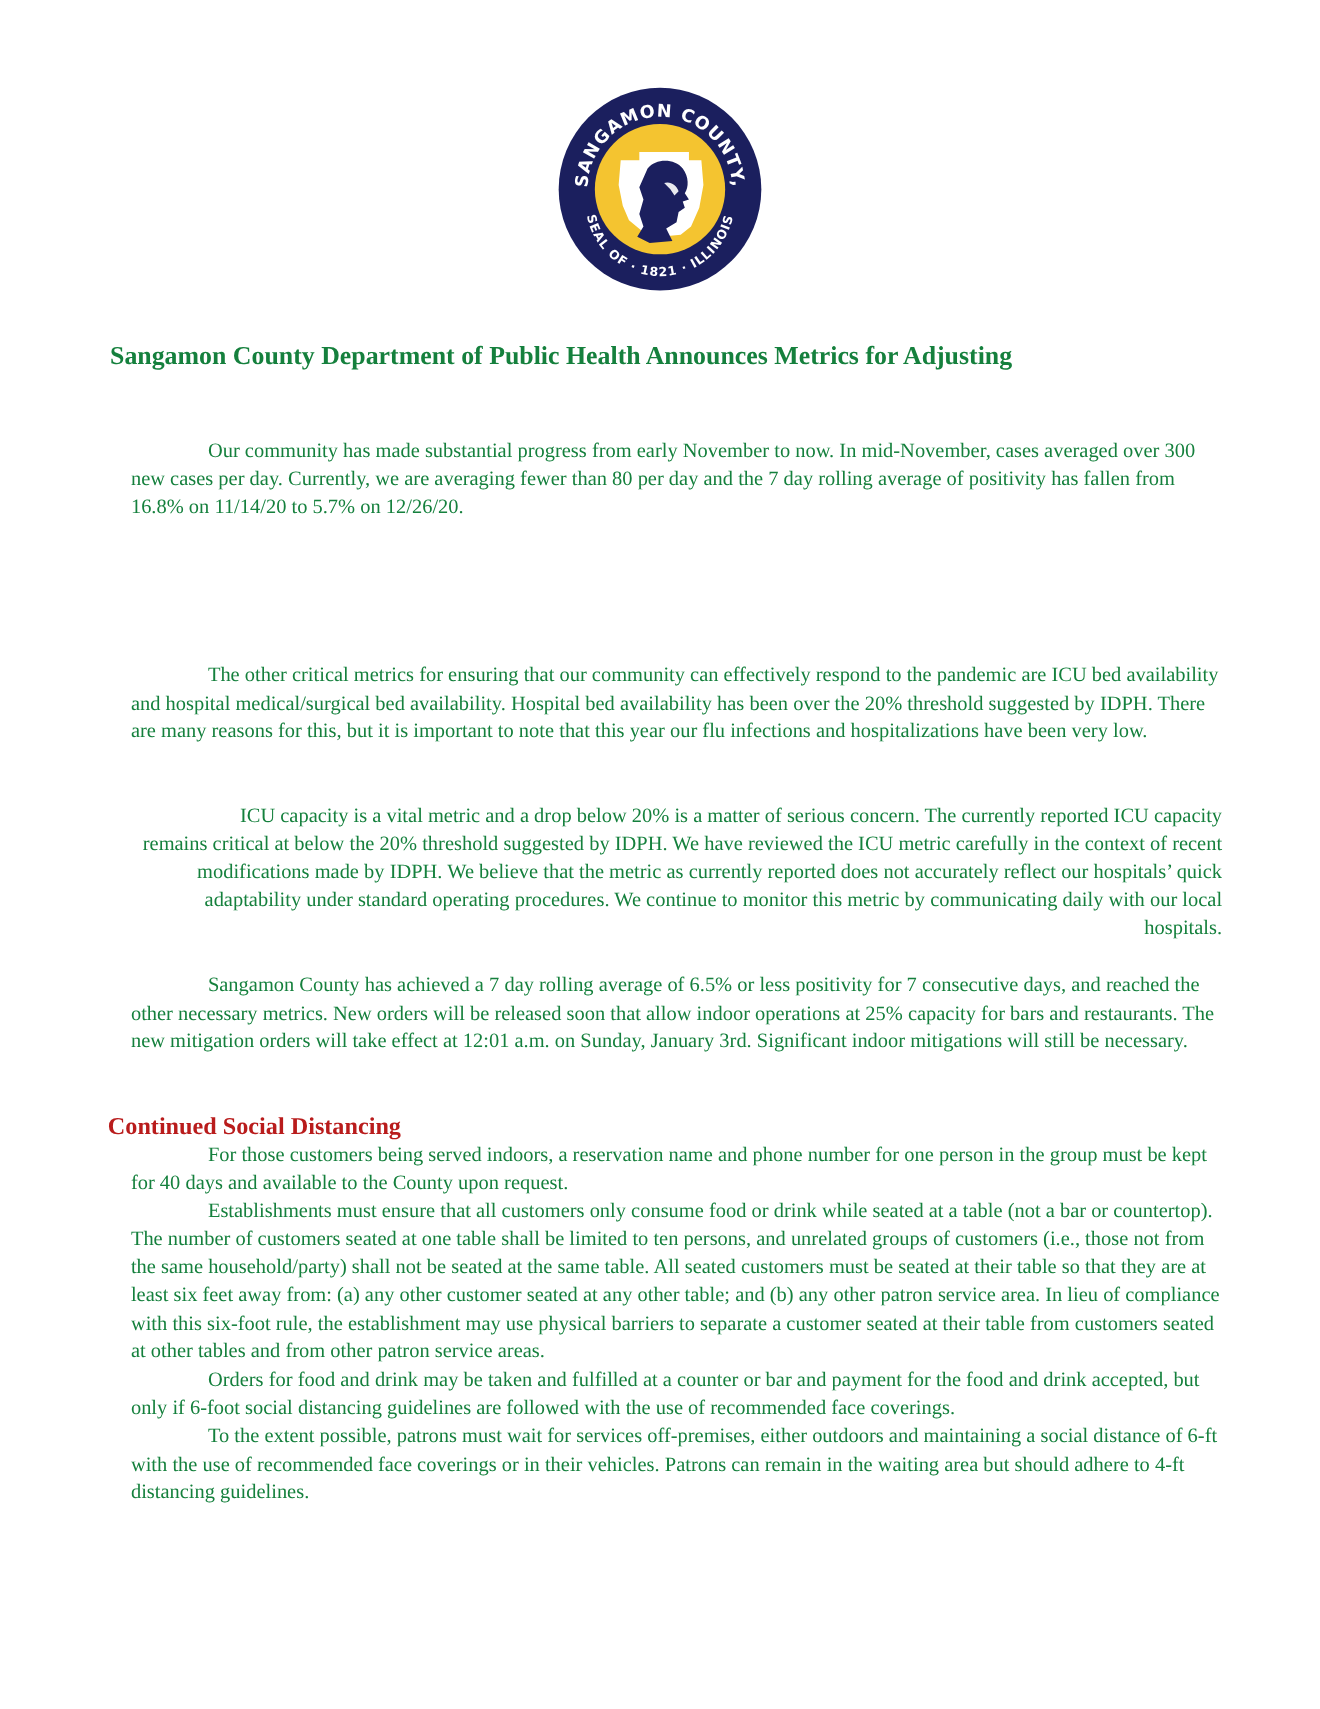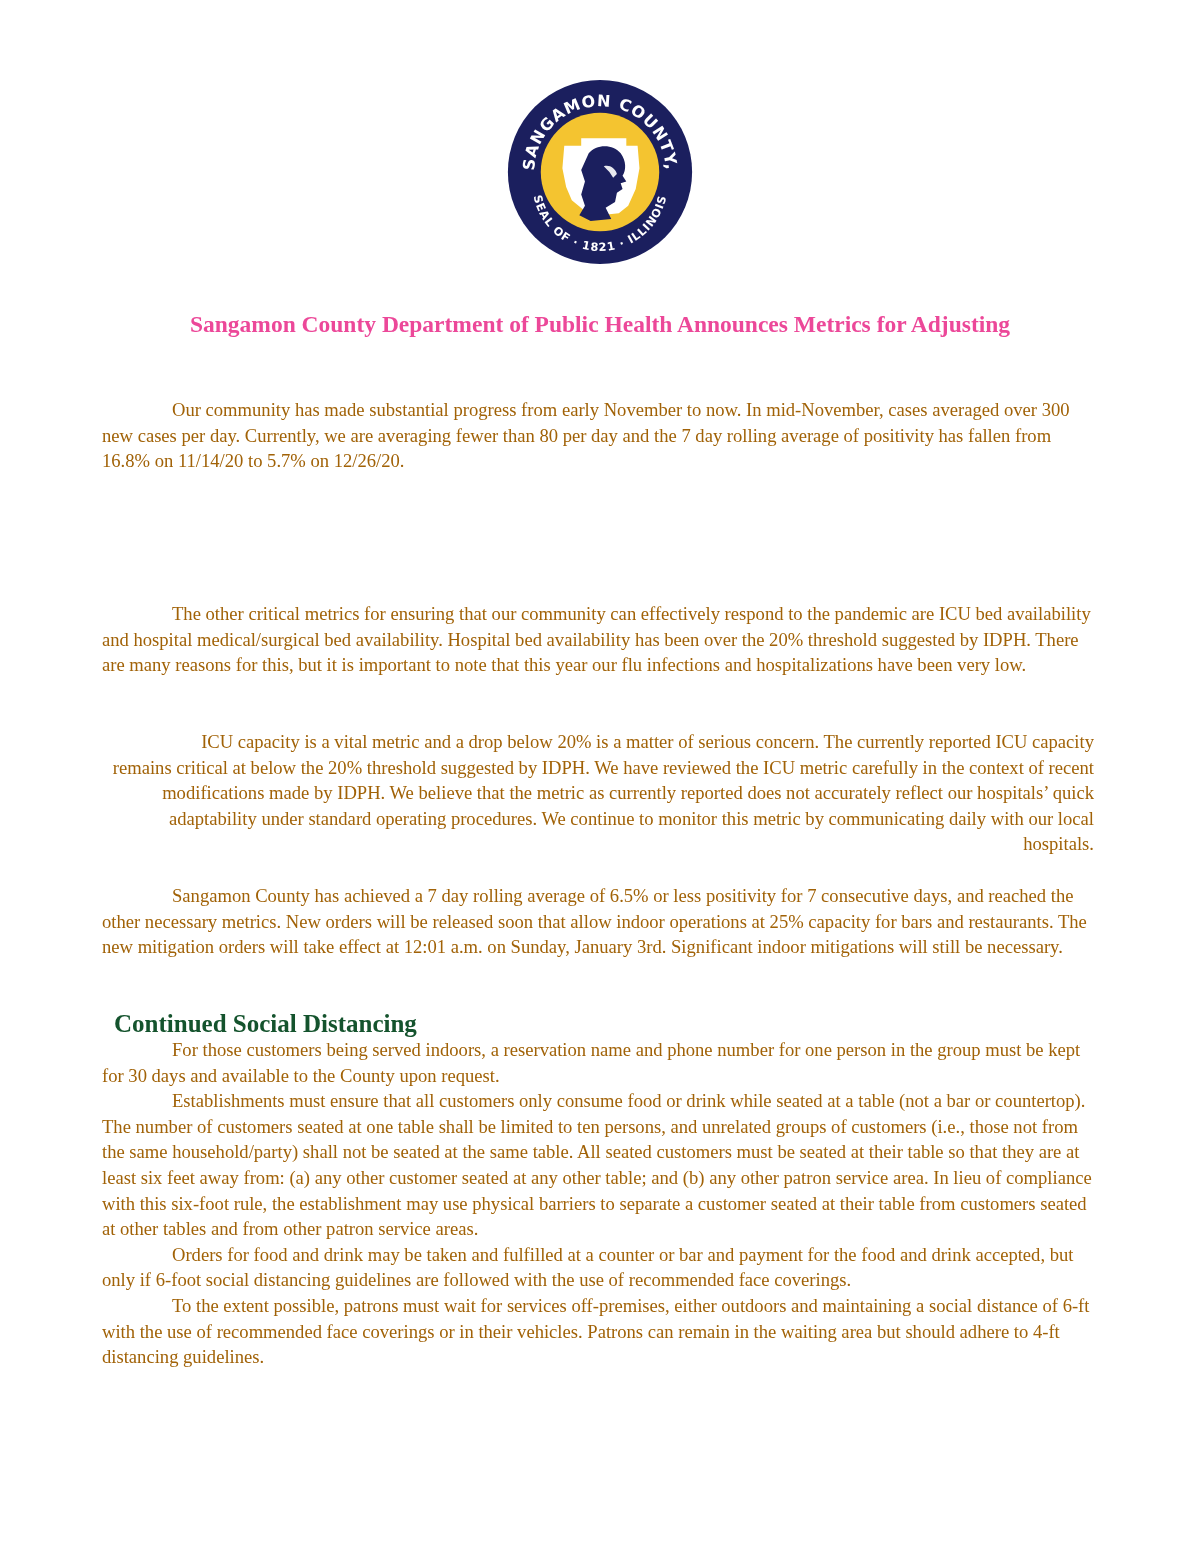--- a/index.html
+++ b/index.html
@@ -28,47 +28,46 @@
       width: 188px;
       height: 188px;
     }
     .seal-wrap svg { width: 188px; height: 188px; display: block; }
 
     .title {
       position: absolute;
       left: 100px;
       top: 309px;
       width: 1000px;
-      text-align: center;
       font-weight: bold;
       font-size: 23.5px;
       line-height: 31px;
-      color: #ec4899;
+      color: #15803d;
     }
 
     .body-text {
       position: absolute;
-      left: 102px;
+      left: 119px;
       width: 992px;
       font-size: 18.6px;
       line-height: 25.6px;
-      color: #a16207;
+      color: #15803d;
       text-align: left;
     }
     .body-text p {
       margin: 0;
       text-indent: 70px;
     }
     .section-heading {
       position: absolute;
-      left: 114px;
+      left: 98px;
       font-weight: bold;
-      font-size: 25px;
+      font-size: 22px;
       line-height: 25px;
-      color: #14532d;
+      color: #b91c1c;
     }
   </style>
 </head>
 <body>
 
 <div class="page">
 
   <div class="seal-wrap">
     <svg viewBox="0 0 200 200" xmlns="http://www.w3.org/2000/svg">
       <defs>
@@ -107,19 +106,19 @@
   <div class="body-text" style="top:729px;text-align:right;">
     <p>ICU capacity is a vital metric and a drop below 20% is a matter of serious concern. The currently reported ICU capacity remains critical at below the 20% threshold suggested by IDPH. We have reviewed the ICU metric carefully in the context of recent modifications made by IDPH. We believe that the metric as currently reported does not accurately reflect our hospitals’ quick adaptability under standard operating procedures. We continue to monitor this metric by communicating daily with our local hospitals.</p>
   </div>
   <div class="body-text" style="top:883px;">
     <p>Sangamon County has achieved a 7 day rolling average of 6.5% or less positivity for 7 consecutive days, and reached the other necessary metrics. New orders will be released soon that allow indoor operations at 25% capacity for bars and restaurants.  The new mitigation orders will take effect at 12:01 a.m. on Sunday, January 3rd. Significant indoor mitigations will still be necessary.</p>
   </div>
 
   <div class="section-heading" style="top:1011px;">Continued Social Distancing</div>
 
   <div class="body-text" style="top:1037px;">
-    <p>For those customers being served indoors, a reservation name and phone number for one person in the group must be kept for 30 days and available to the County upon request.</p>
+    <p>For those customers being served indoors, a reservation name and phone number for one person in the group must be kept for 40 days and available to the County upon request.</p>
     <p>Establishments must ensure that all customers only consume food or drink while seated at a table (not a bar or countertop). The number of customers seated at one table shall be limited to ten persons, and unrelated groups of customers (i.e., those not from the same household/party) shall not be seated at the same table. All seated customers must be seated at their table so that they are at least six feet away from: (a) any other customer seated at any other table; and (b) any other patron service area. In lieu of compliance with this six-foot rule, the establishment may use physical barriers to separate a customer seated at their table from customers seated at other tables and from other patron service areas.</p>
     <p>Orders for food and drink may be taken and fulfilled at a counter or bar and payment for the food and drink accepted, but only if 6-foot social distancing guidelines are followed with the use of recommended face coverings.</p>
     <p>To the extent possible, patrons must wait for services off-premises, either outdoors and maintaining a social distance of 6-ft with the use of recommended face coverings or in their vehicles. Patrons can remain in the waiting area but should adhere to 4-ft distancing guidelines.</p>
   </div>
 
 </div>
 
 </body></html>

